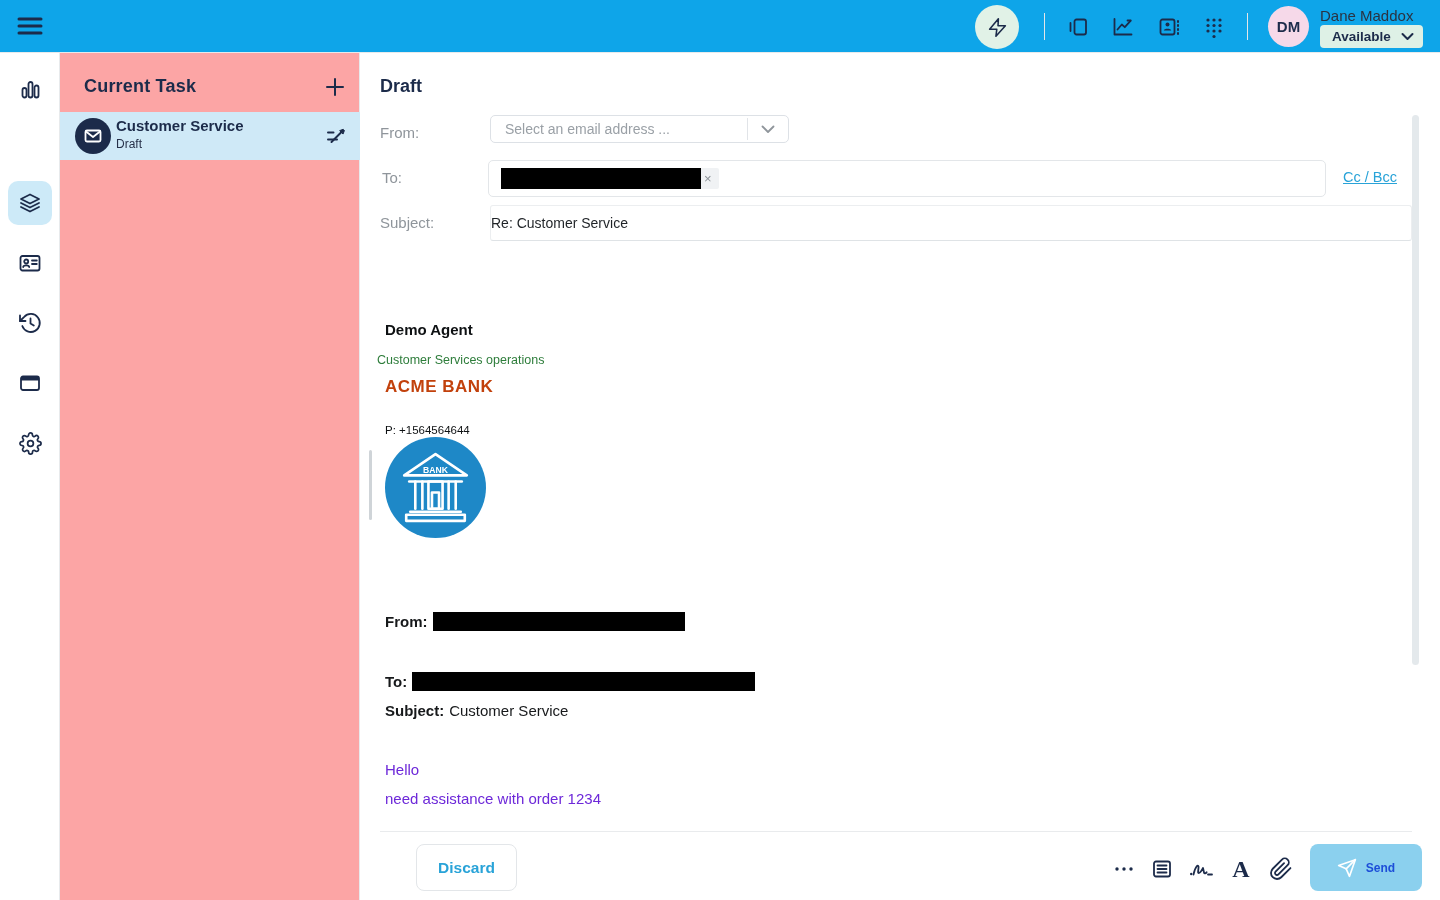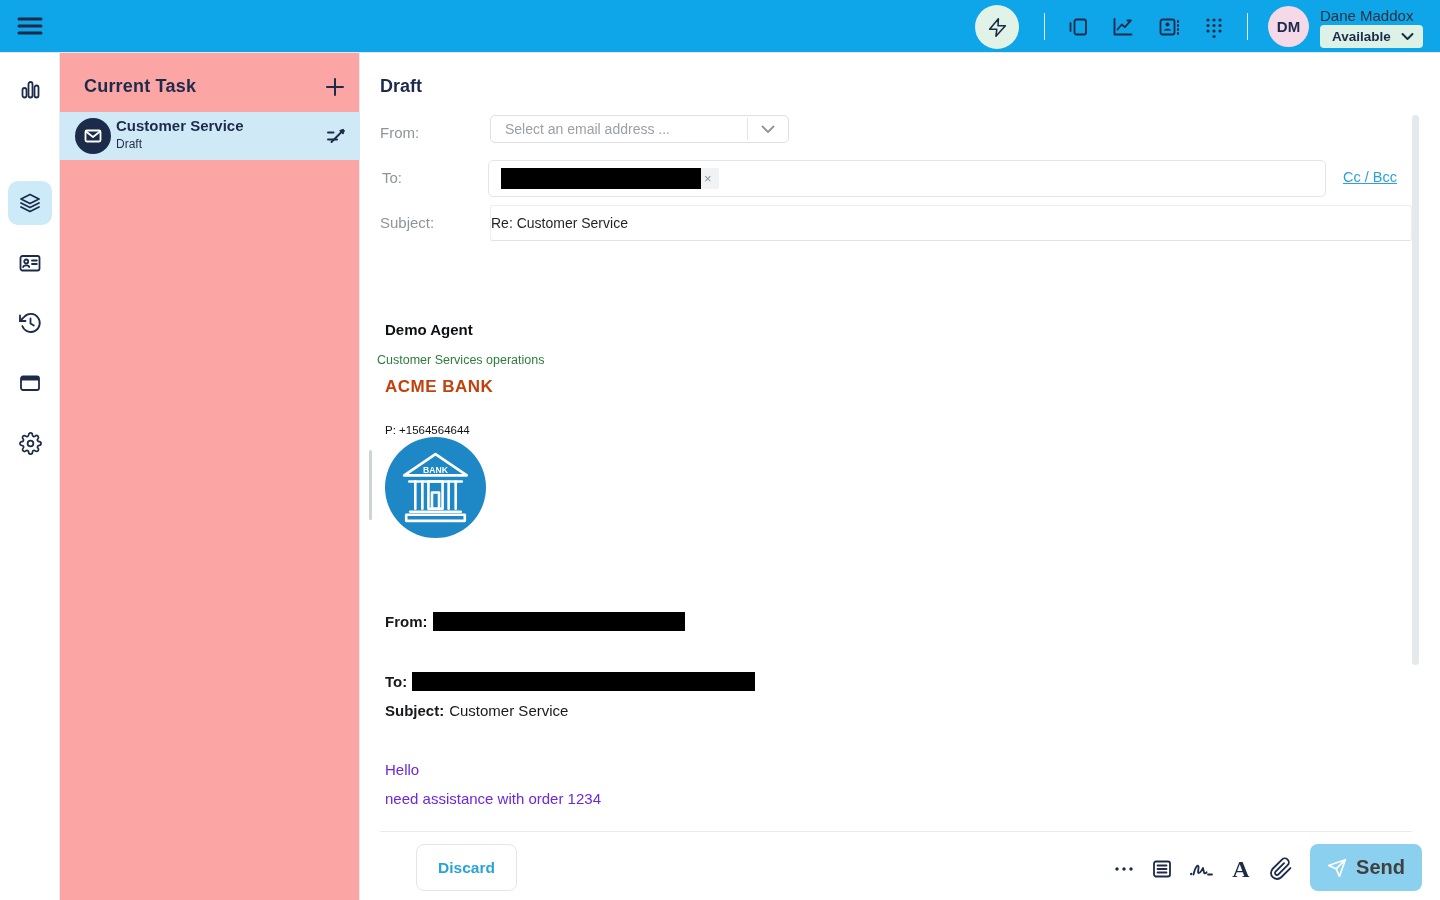--- a/index.html
+++ b/index.html
@@ -85,21 +85,21 @@
 
   .divider{left:380px;top:831px;width:1032px;height:1px;background:#e9ebed;}
   .scrollbar-v{left:1412px;top:115px;width:7px;height:550px;background:#e4e9ec;border-radius:4px;cursor:pointer;}
 
   
   .discard-btn{left:380px;top:844px;width:101px;height:47px;background:#fff;border:1px solid #e3e6e9;border-radius:8px;
                color:var(--accent);font-size:15.5px;font-weight:bold;cursor:pointer;font-family:"Liberation Sans",sans-serif;margin-left:36px;}
   .tool{position:absolute;top:856px;width:26px;height:26px;}
   .send-btn{left:1310px;top:844px;width:112px;height:47px;background:var(--sendblue);border:none;border-radius:8px;
             display:flex;align-items:center;justify-content:center;gap:9px;cursor:pointer;}
-  .send-btn span{color:#404040;font-size:20px;font-weight:bold;font-family:"Liberation Sans",sans-serif;}
+  .send-btn span{color:#1d4ed8;font-size:12px;font-weight:bold;font-family:"Liberation Sans",sans-serif;}
   .a-glyph{font-family:"Liberation Serif",serif;font-size:24px;font-weight:bold;color:var(--navy);line-height:1;}
 </style>
 </head>
 <body>
 
 <div class="screen">
 
   <div class="abs topbar">
     <button class="abs icbtn hamburger">
       <svg width="28" height="26" viewBox="0 0 28 26">

